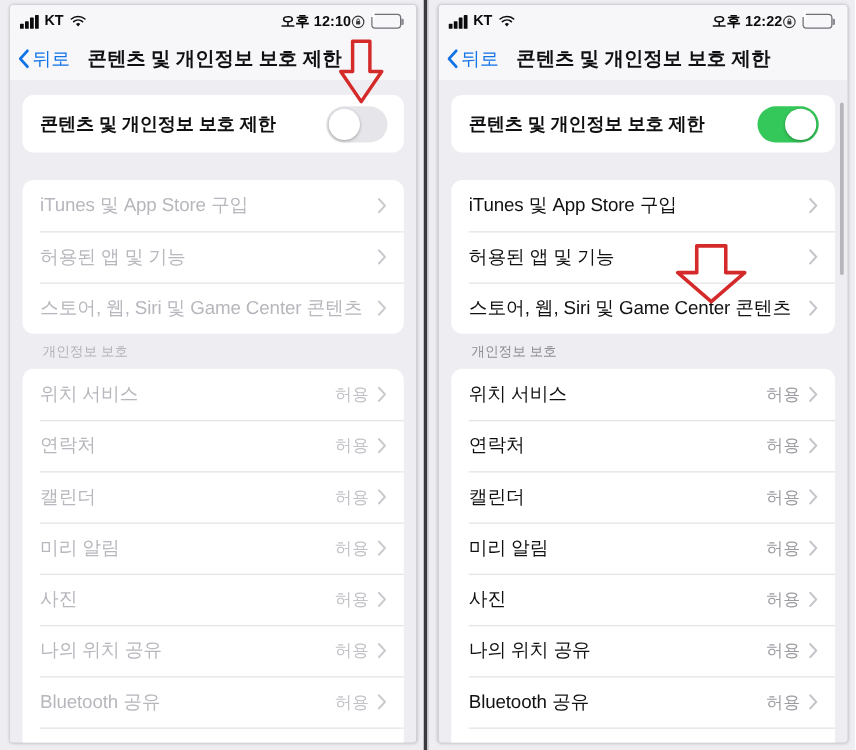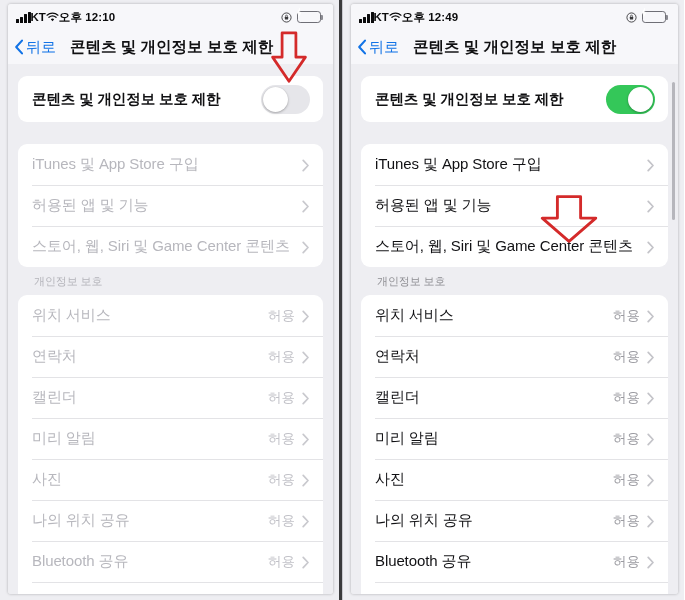--- a/index.html
+++ b/index.html
@@ -48,22 +48,22 @@
   .statusbar {
     height: 26px;
     display: flex;
     align-items: center;
     padding: 0 12px 0 8px;
     background: #f7f7fa;
     font-size: 11.5px;
     font-weight: bold;
     color: #0b0b0c;
   }
-  .sb-left  { display: flex; align-items: center; gap: 0; flex: 0 0 auto; }
-  .sb-mid   { flex: 1 1 auto; text-align: left; letter-spacing: .1px; }
+  .sb-left  { display: flex; align-items: center; gap: 5px; flex: 0 0 auto; }
+  .sb-mid   { flex: 1 1 auto; text-align: right; letter-spacing: .1px; }
   .sb-right { display: flex; align-items: center; gap: 5px; flex: 0 0 auto; }
 
   .signal { display: flex; align-items: flex-end; gap: 1.5px; height: 11px; }
   .signal i {
     display: block; width: 2.5px; background: #0b0b0c; border-radius: .5px;
   }
   .signal i:nth-child(1){height:4px}
   .signal i:nth-child(2){height:6px}
   .signal i:nth-child(3){height:8.5px}
   .signal i:nth-child(4){height:11px}
@@ -388,21 +388,21 @@
             </span>
           <span class="carrier">KT</span>
           <span class="wifi">
             <svg viewBox="0 0 16 12" width="13" height="11">
                 <path d="M8 10.6l2.1-2.5a3.2 3.2 0 00-4.2 0L8 10.6z" fill="#0b0b0c"></path>
                 <path d="M3.6 5.8a6.8 6.8 0 018.8 0" stroke="#0b0b0c" stroke-width="1.5" fill="none" stroke-linecap="round"></path>
                 <path d="M1.3 3.2a10.2 10.2 0 0113.4 0" stroke="#0b0b0c" stroke-width="1.5" fill="none" stroke-linecap="round"></path>
               </svg>
           </span>
         </div>
-        <div class="sb-mid">오후 12:49</div>
+        <div class="sb-mid">오후 12:22</div>
         <div class="sb-right">
           <span class="lock-ic">
             <svg viewBox="0 0 12 12" width="11" height="11">
                 <circle cx="6" cy="6" r="5" fill="none" stroke="#3a3a3c" stroke-width="1"></circle>
                 <rect x="4.2" y="5.2" width="3.6" height="3" rx=".6" fill="#3a3a3c"></rect>
                 <path d="M4.9 5.2v-.7a1.1 1.1 0 012.2 0v.7" fill="none" stroke="#3a3a3c" stroke-width=".8"></path>
               </svg>
           </span>
           <span class="battery">
             <span class="fill">

